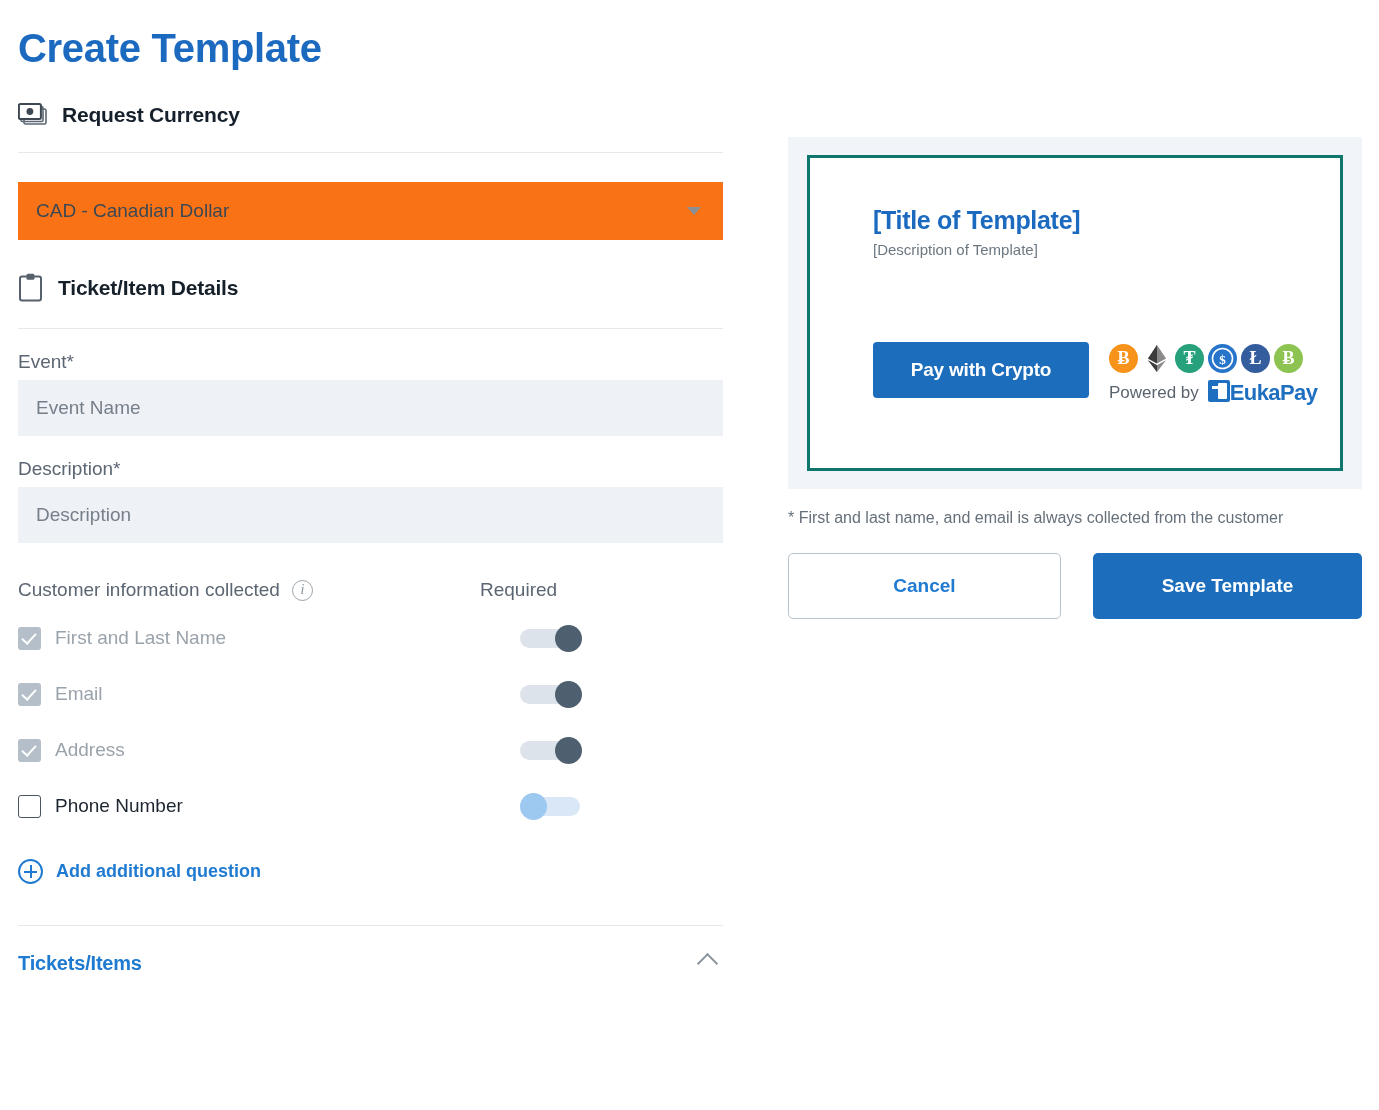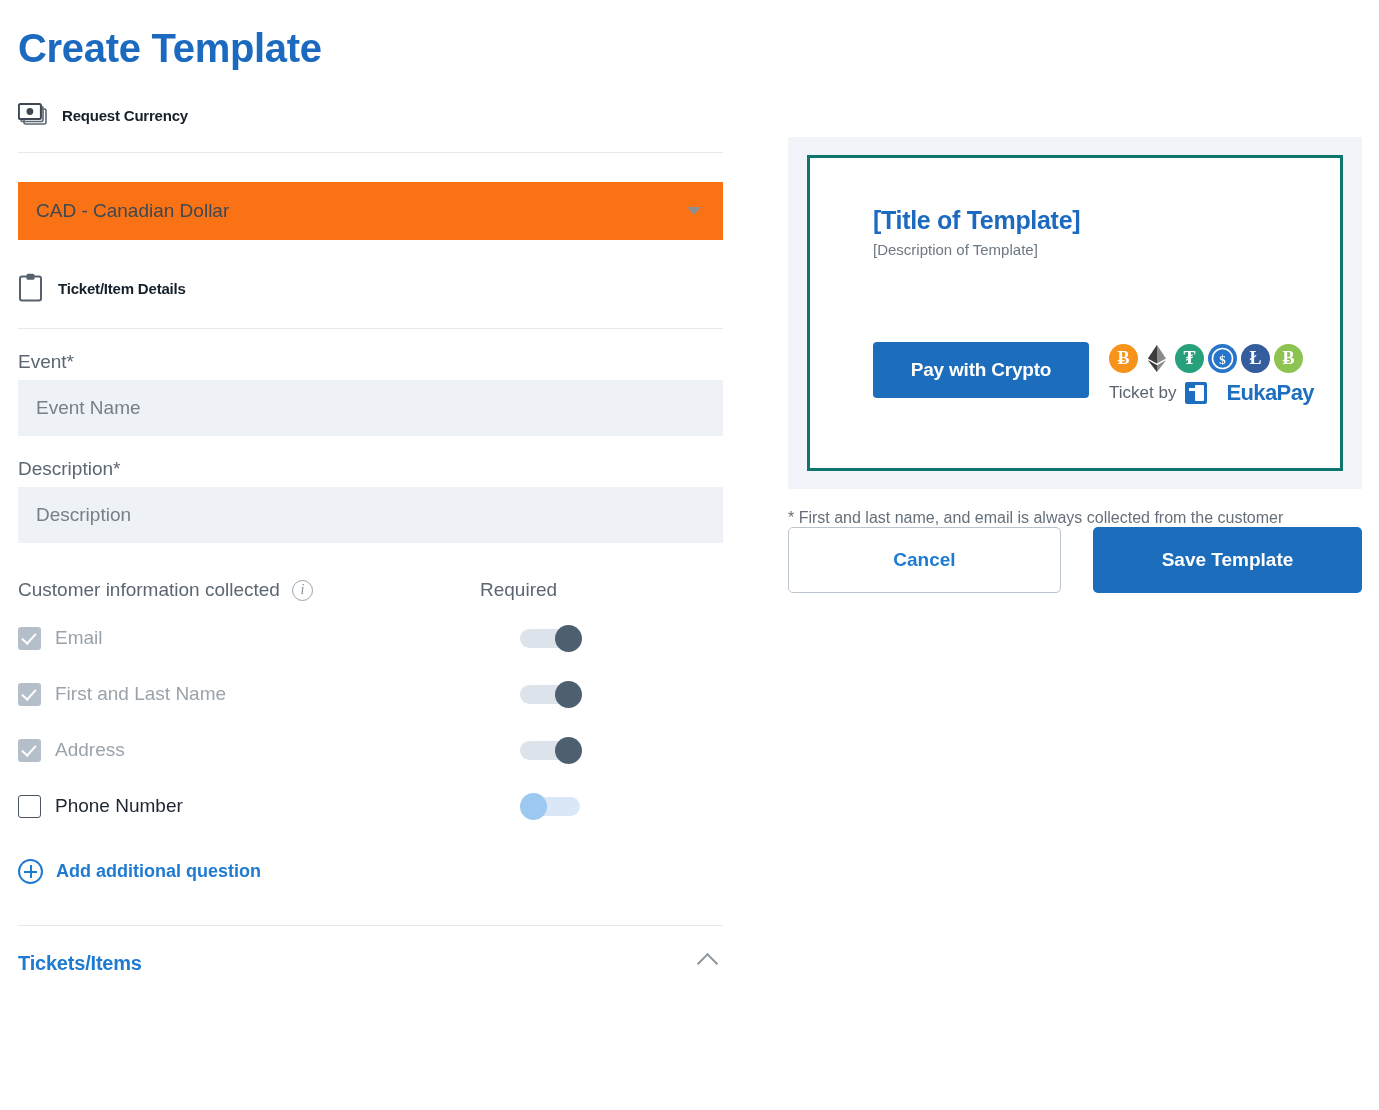--- a/index.html
+++ b/index.html
@@ -27,21 +27,21 @@
     line-height: 1.1;
   }
 
   .section-head {
     display: flex;
     align-items: center;
     gap: 14px;
     margin-top: 33px;
   }
   .section-head .sec-label {
-    font-size: 15px;
+    font-size: 21px;
     font-weight: bold;
     color: #15202b;
     letter-spacing: -0.2px;
     text-align: center;
   }
   .divider {
     height: 1px;
     background: #e6e8ea;
     margin-top: 25px;
     width: 705px;
@@ -311,21 +311,21 @@
   .powered {
     display: flex;
     align-items: center;
     gap: 9px;
     margin-top: 7px;
   }
   .powered-txt {
     font-size: 17px;
     color: #5a646e;
   }
-  .euka-logo { display: flex; align-items: center; gap: 19px; }
+  .euka-logo { display: flex; gap: 0; }
   .euka-mark {
     width: 22px; height: 22px;
     background: #1f6fc0;
     border-radius: 2px;
     position: relative;
     flex: none;
   }
   .euka-mark::after {
     content: "";
     position: absolute;
@@ -348,20 +348,21 @@
     letter-spacing: -0.6px;
   }
   .note {
     font-size: 16px;
     color: #66707a;
     margin-top: 20px;
   }
   .action-row {
     display: flex;
     gap: 32px;
+    margin-top: 26px;
   }
   .btn-cancel {
     width: 279px; height: 66px;
     background: #ffffff;
     border: 1.5px solid #b9c4cf;
     border-radius: 5px;
     display: flex;
     align-items: center;
     justify-content: center;
     font-size: 19px;
@@ -427,30 +428,30 @@
     <div class="field-input">Description</div>
 
     <div class="collect-head">
       <span class="ch-label">Customer information collected</span>
       <span class="info-icon">i</span>
       <span class="req-label">Required</span>
     </div>
 
     <div class="collect-row">
       <span class="cbox checked"></span>
-      <span class="row-label muted">Email</span>
+      <span class="row-label muted">First and Last Name</span>
       <span class="toggle on">
         <span class="track"></span>
         <span class="thumb"></span>
       </span>
     </div>
 
     <div class="collect-row">
       <span class="cbox checked"></span>
-      <span class="row-label muted">First and Last Name</span>
+      <span class="row-label muted">Email</span>
       <span class="toggle on">
         <span class="track"></span>
         <span class="thumb"></span>
       </span>
     </div>
 
     <div class="collect-row">
       <span class="cbox checked"></span>
       <span class="row-label muted">Address</span>
       <span class="toggle on">
@@ -506,21 +507,21 @@
               <span class="coin coin-usdc">
                 <svg width="29" height="29" viewBox="0 0 29 29">
                   <circle cx="14.5" cy="14.5" r="10" fill="none" stroke="#ffffff" stroke-width="1.6"></circle>
                   <text x="14.5" y="20" font-size="13" fill="#ffffff" text-anchor="middle" font-family="Liberation Serif, serif" font-weight="bold">$</text>
                 </svg>
               </span>
               <span class="coin coin-ltc">Ł</span>
               <span class="coin coin-bch">Ƀ</span>
             </div>
             <div class="powered">
-              <span class="powered-txt">Ticket by</span>
+              <span class="powered-txt">Powered by</span>
               <span class="euka-logo">
                 <span class="euka-mark"></span>
                 <span class="euka-name">EukaPay</span>
               </span>
             </div>
           </div>
         </div>
       </div>
     </div>
 

